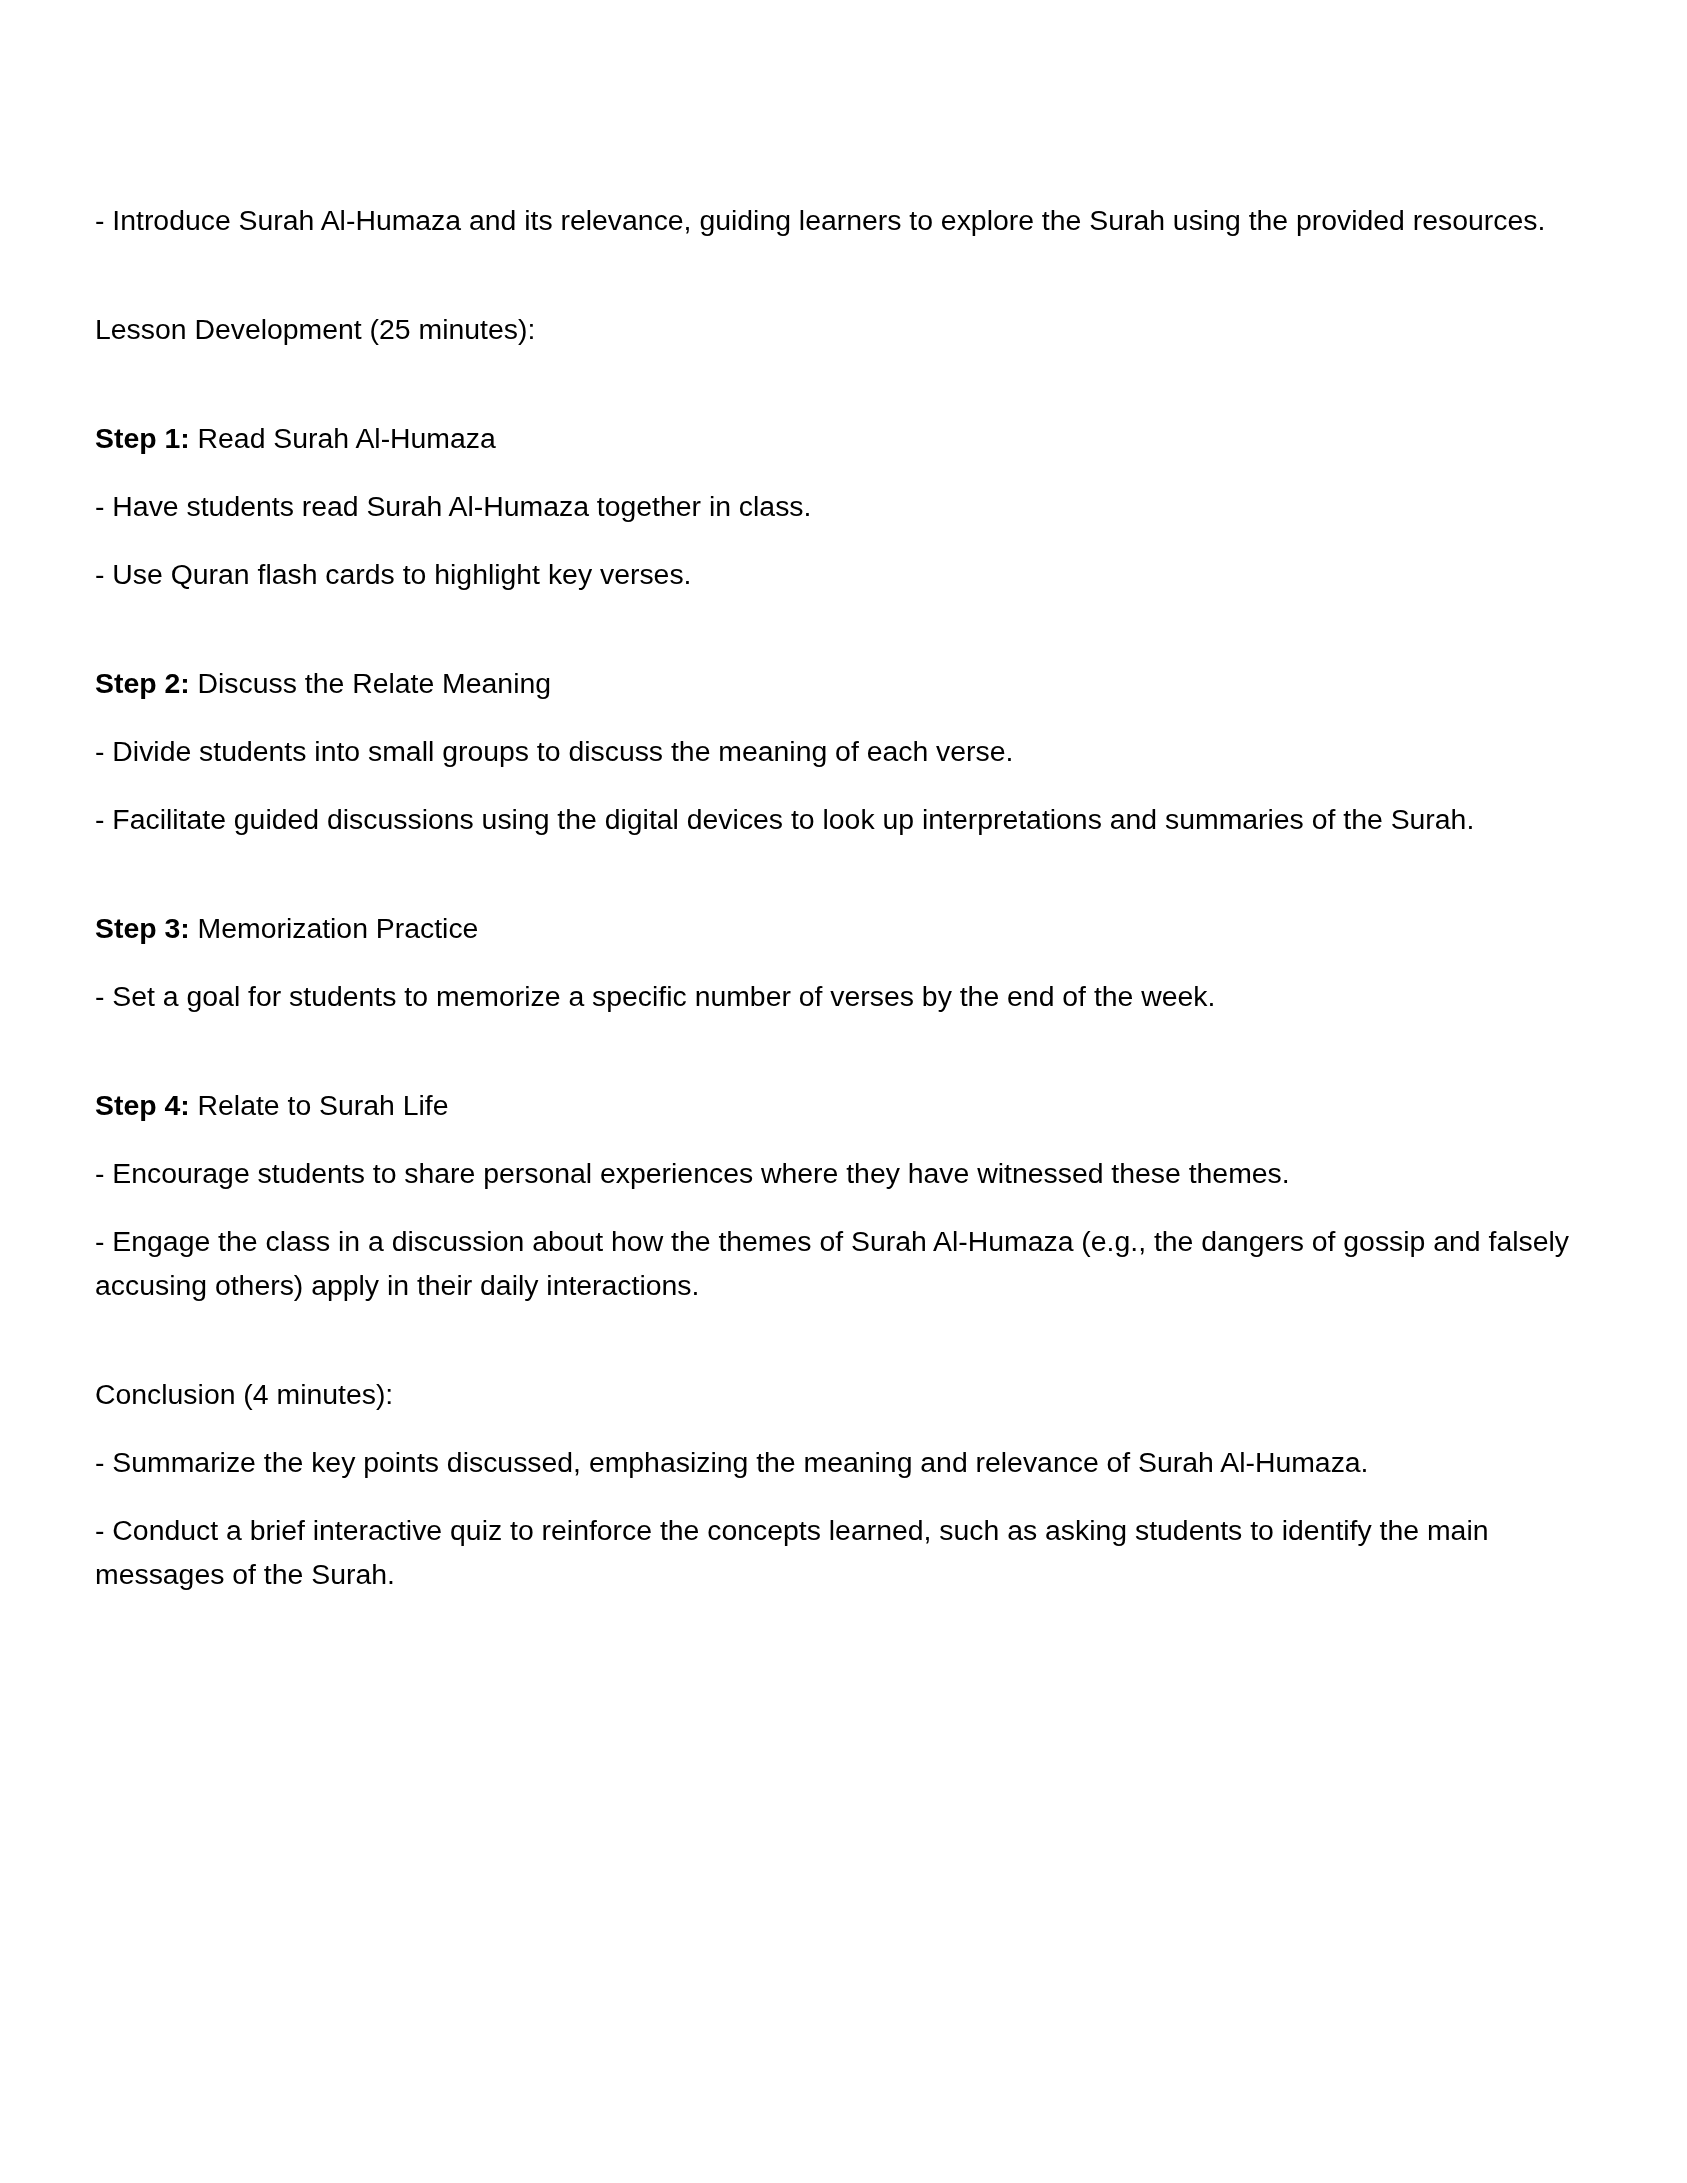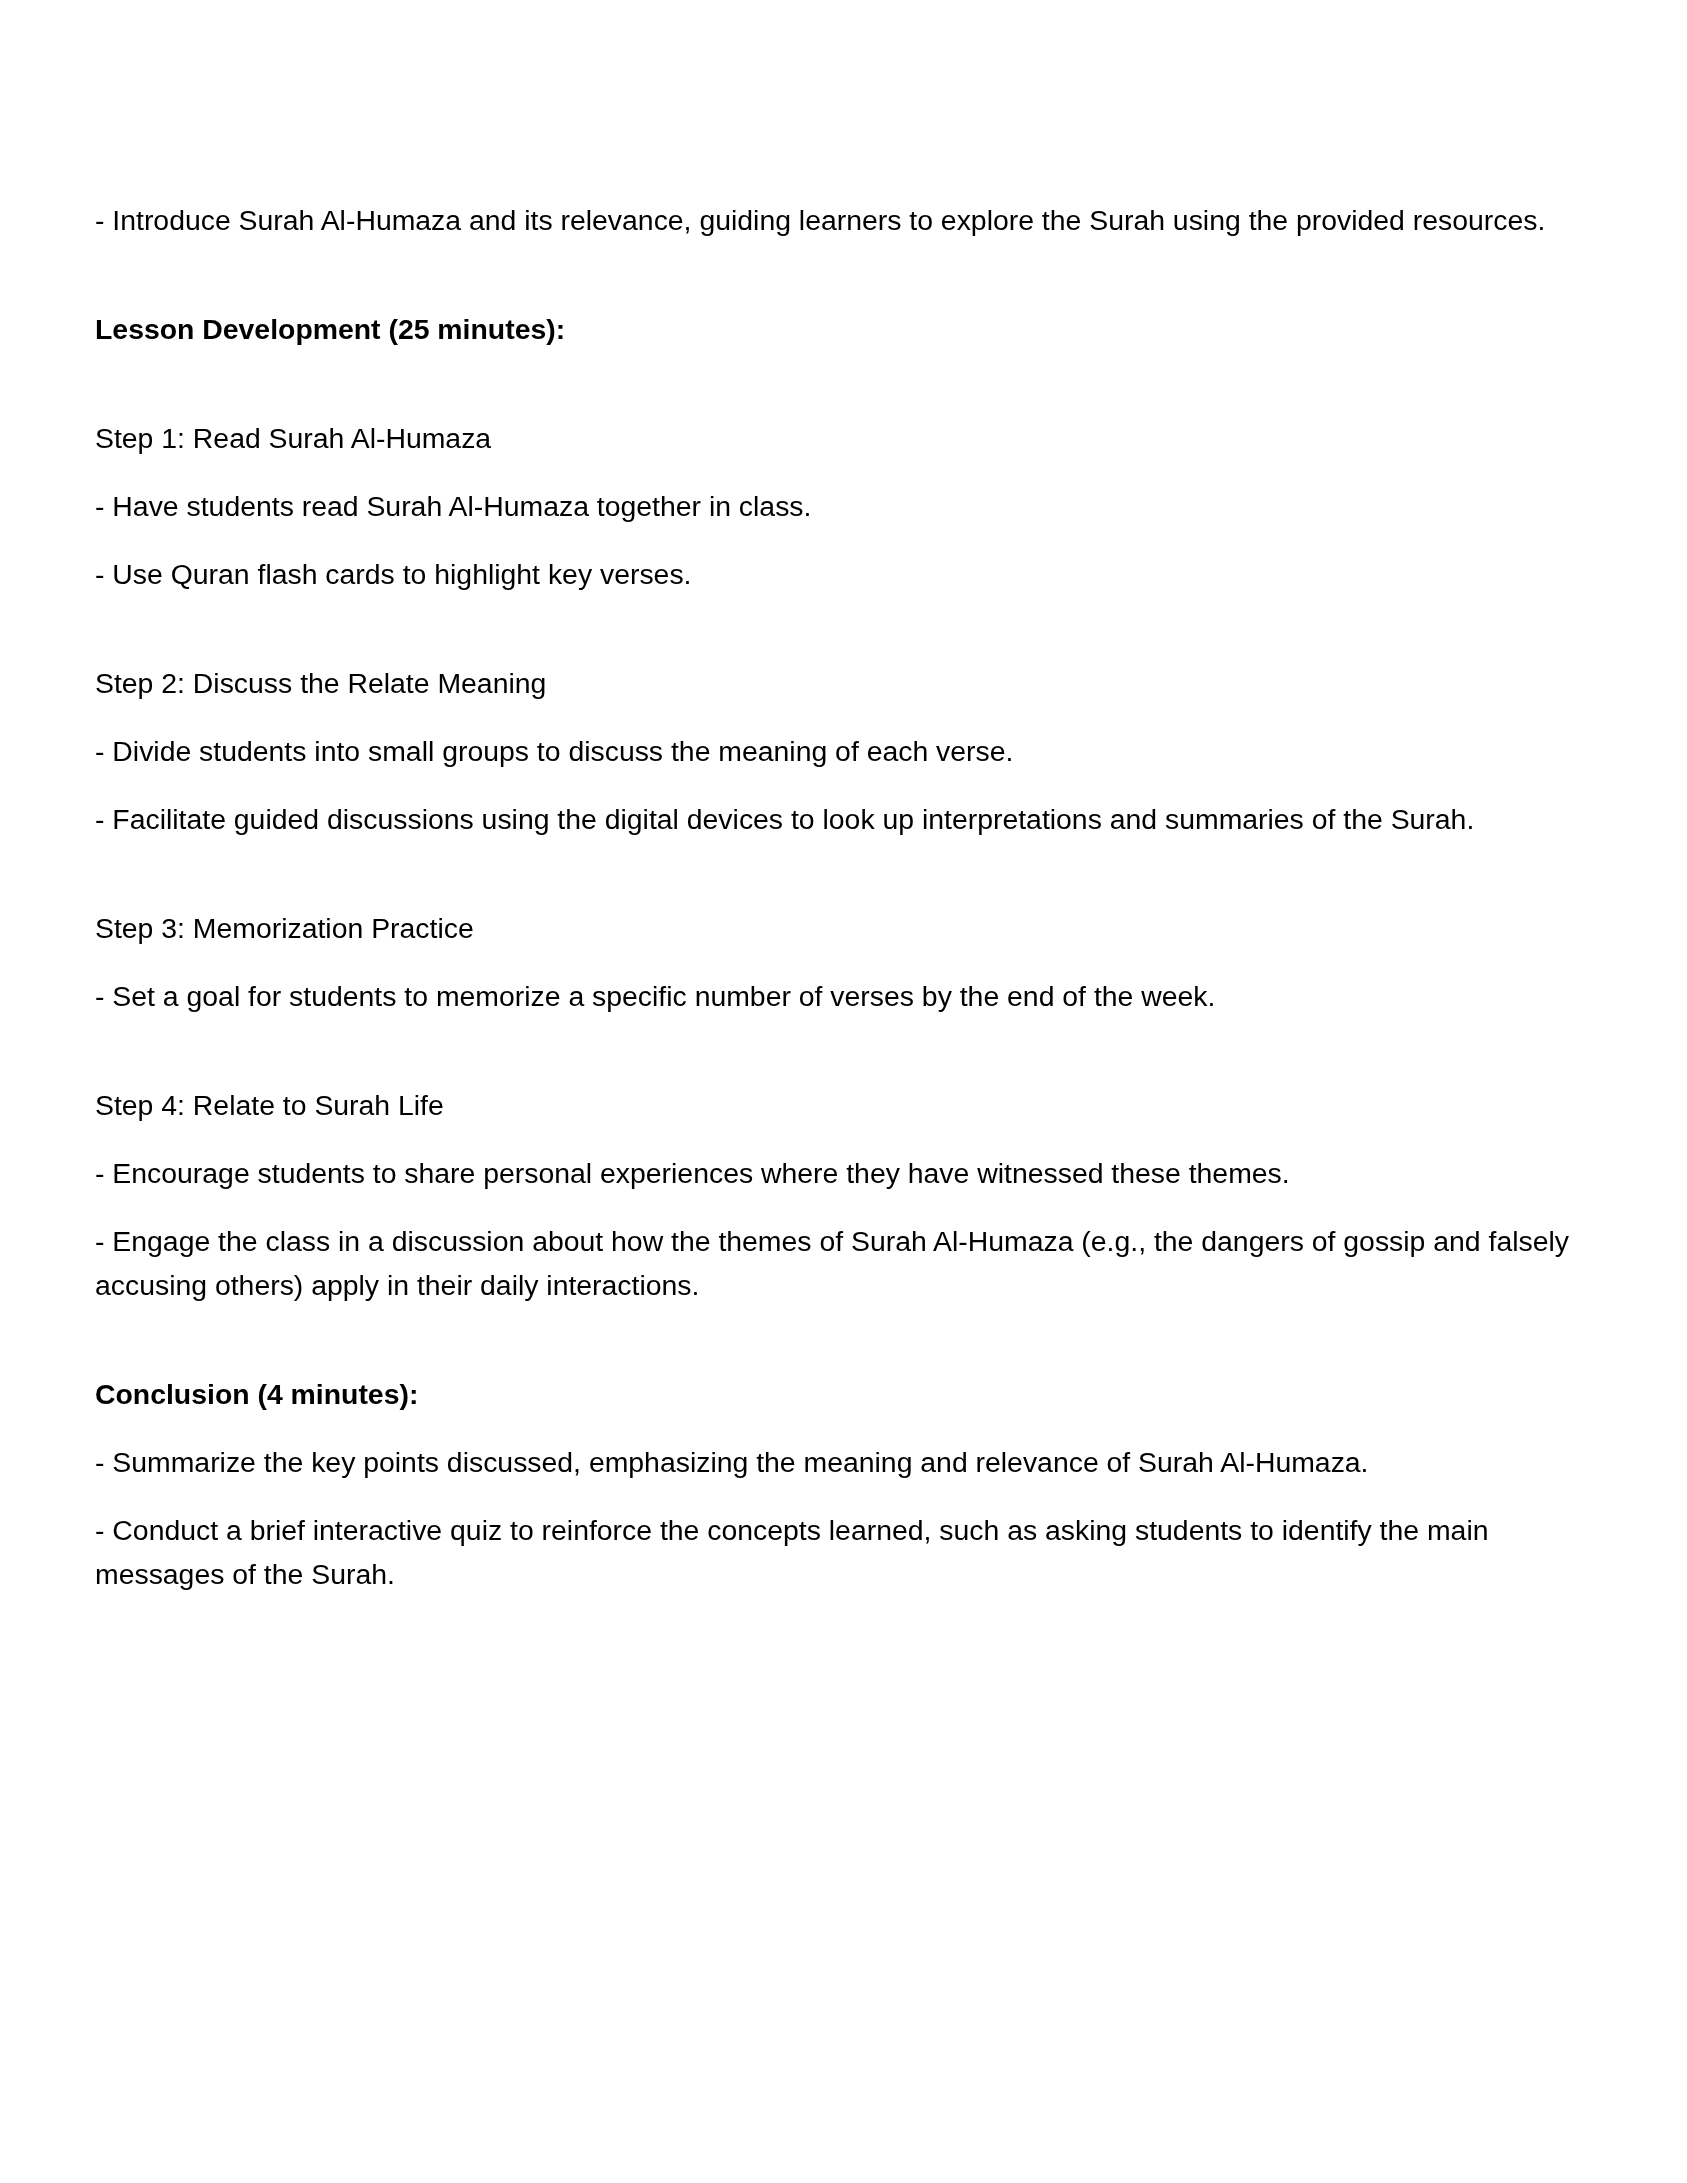--- a/index.html
+++ b/index.html
@@ -26,24 +26,24 @@
     margin: 0 0 24px 0;
     font-size: 28.4px;
     line-height: 44px;
     font-weight: 400;
     white-space: normal;
   }
   .para.gap {
     margin-top: 65px;
   }
   .heading {
-    font-weight: 700;
+    font-weight: 400;
   }
   .step-label {
-    font-weight: 400;
+    font-weight: 700;
   }
 </style>
 </head>
 <body>
 
 <div class="page">
   <div class="content">
 
     <p class="para">- Introduce Surah Al-Humaza and its relevance, guiding learners to explore the Surah using the provided resources.</p>
 

